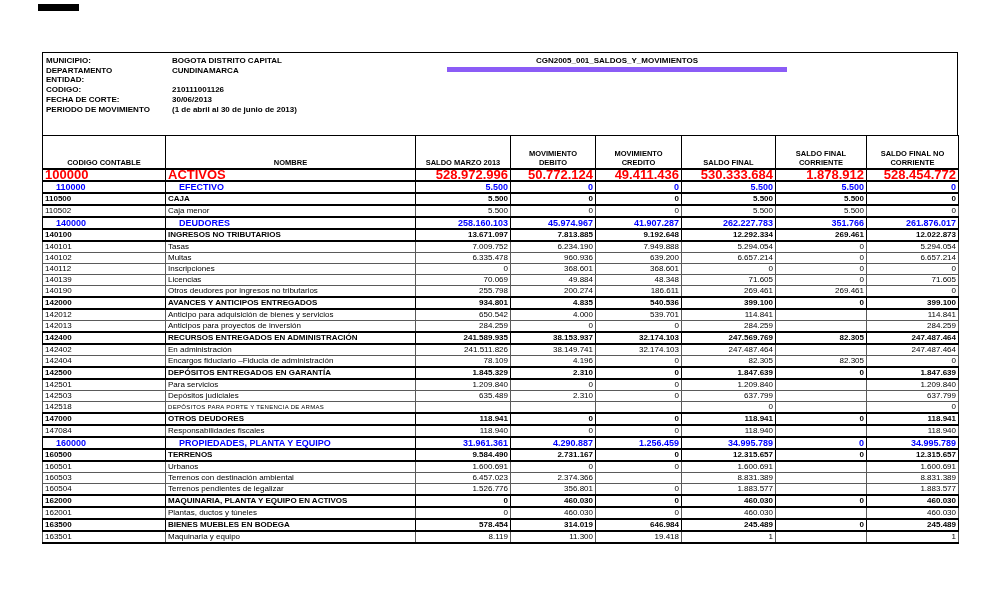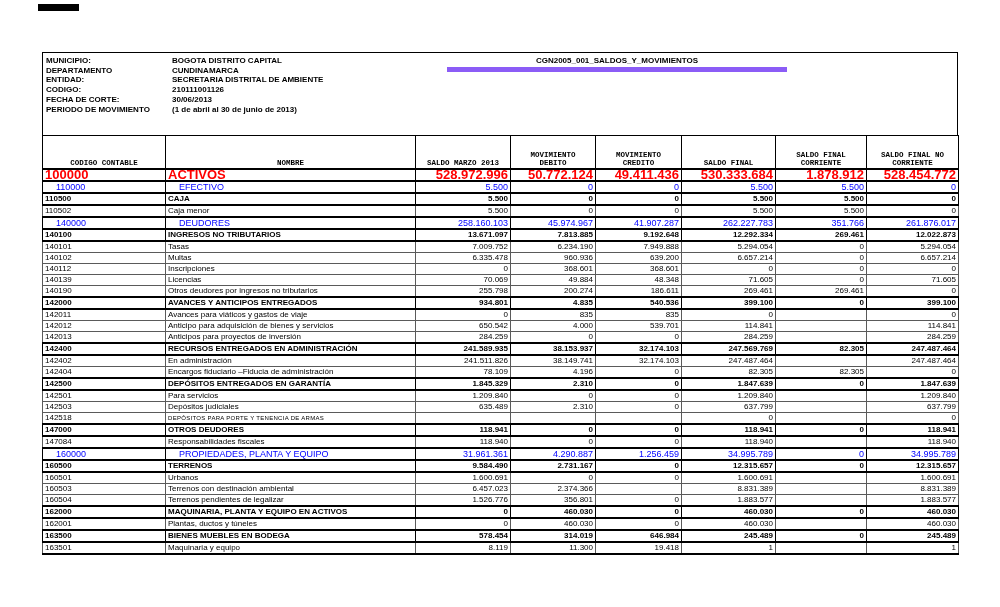--- a/index.html
+++ b/index.html
@@ -16,30 +16,30 @@
   .info-label { width:126px; flex:none; }
   .info-value { flex:1; }
   .title-cell { position:absolute; left:404px; top:3px; width:340px; text-align:center;
                 font-size:8px; font-weight:bold; color:#000;
                 border-bottom:5px solid #8b5cf6; padding-bottom:2px; }
 
   
   table.grid { border-collapse:collapse; table-layout:fixed; width:916px; }
   table.grid th, table.grid td { box-sizing:border-box; overflow:hidden; white-space:nowrap; }
   thead th { height:33px; vertical-align:bottom; text-align:center; font-size:7.5px; font-weight:bold;
-             border:1px solid #000; padding:1px 2px; color:#000; background:#fff;font-family:Liberation Mono, monospace; }
+             border:1px solid #000; padding:1px 2px; color:#000; background:#fff; }
   thead th.h-left { text-align:center; }
 
   tbody td { height:10px; line-height:10px; font-size:8px; color:#000;
              border:1px solid #5a5a5a; padding:0 2px; background:#fff; }
   tbody td.num { text-align:right; font-variant-numeric:tabular-nums; }
   tbody td.code, tbody td.name { text-align:left; }
 
   tr.r-red td   { color:#ff0000; font-weight:bold; font-size:13px; border-color:#000; border-top-width:2px; border-bottom-width:2px; }
-  tr.r-blue td  { color:#0000ff; font-weight:normal; font-size:9px; border-color:#000; border-top-width:2px; border-bottom-width:2px;padding-left:13px; }
+  tr.r-blue td  { color:#0000ff; font-weight:bold; font-size:9px; border-color:#000; border-top-width:2px; border-bottom-width:2px;padding-left:13px; }
   tr.r-bold td  { font-weight:bold; border-color:#000; border-top-width:2px; border-bottom-width:2px; }
   tr.r-tiny td.name { font-size:6px; letter-spacing:0.3px; }
   tbody tr:last-child td { border-bottom:2px solid #000; }
 </style>
 </head>
 <body>
 
 <div class="sheet">
   <div class="topbar"></div>
 
@@ -50,21 +50,20 @@
           <div class="info-row">
             <span class="info-label">MUNICIPIO:</span>
             <span class="info-value">BOGOTA DISTRITO CAPITAL</span>
           </div>
           <div class="info-row">
             <span class="info-label">DEPARTAMENTO</span>
             <span class="info-value">CUNDINAMARCA</span>
           </div>
           <div class="info-row">
             <span class="info-label">ENTIDAD:</span>
-            <span class="info-value">SECRETARIA DISTRITAL DE AMBIENTE</span>
           </div>
           <div class="info-row">
             <span class="info-label">CODIGO:</span>
             <span class="info-value">210111001126</span>
           </div>
           <div class="info-row">
             <span class="info-label">FECHA DE CORTE:</span>
             <span class="info-value">30/06/2013</span>
           </div>
           <div class="info-row">
@@ -213,30 +212,20 @@
             <td class="code">142000</td>
             <td class="name">AVANCES Y ANTICIPOS ENTREGADOS</td>
             <td class="num">934.801</td>
             <td class="num">4.835</td>
             <td class="num">540.536</td>
             <td class="num">399.100</td>
             <td class="num">0</td>
             <td class="num">399.100</td>
           </tr>
           <tr class="r-normal">
-            <td class="code">142011</td>
-            <td class="name">Avances para viáticos y gastos de viaje</td>
-            <td class="num">0</td>
-            <td class="num">835</td>
-            <td class="num">835</td>
-            <td class="num">0</td>
-            <td class="num"></td>
-            <td class="num">0</td>
-          </tr>
-          <tr class="r-normal">
             <td class="code">142012</td>
             <td class="name">Anticipo para adquisición de bienes y servicios</td>
             <td class="num">650.542</td>
             <td class="num">4.000</td>
             <td class="num">539.701</td>
             <td class="num">114.841</td>
             <td class="num"></td>
             <td class="num">114.841</td>
           </tr>
           <tr class="r-normal">

